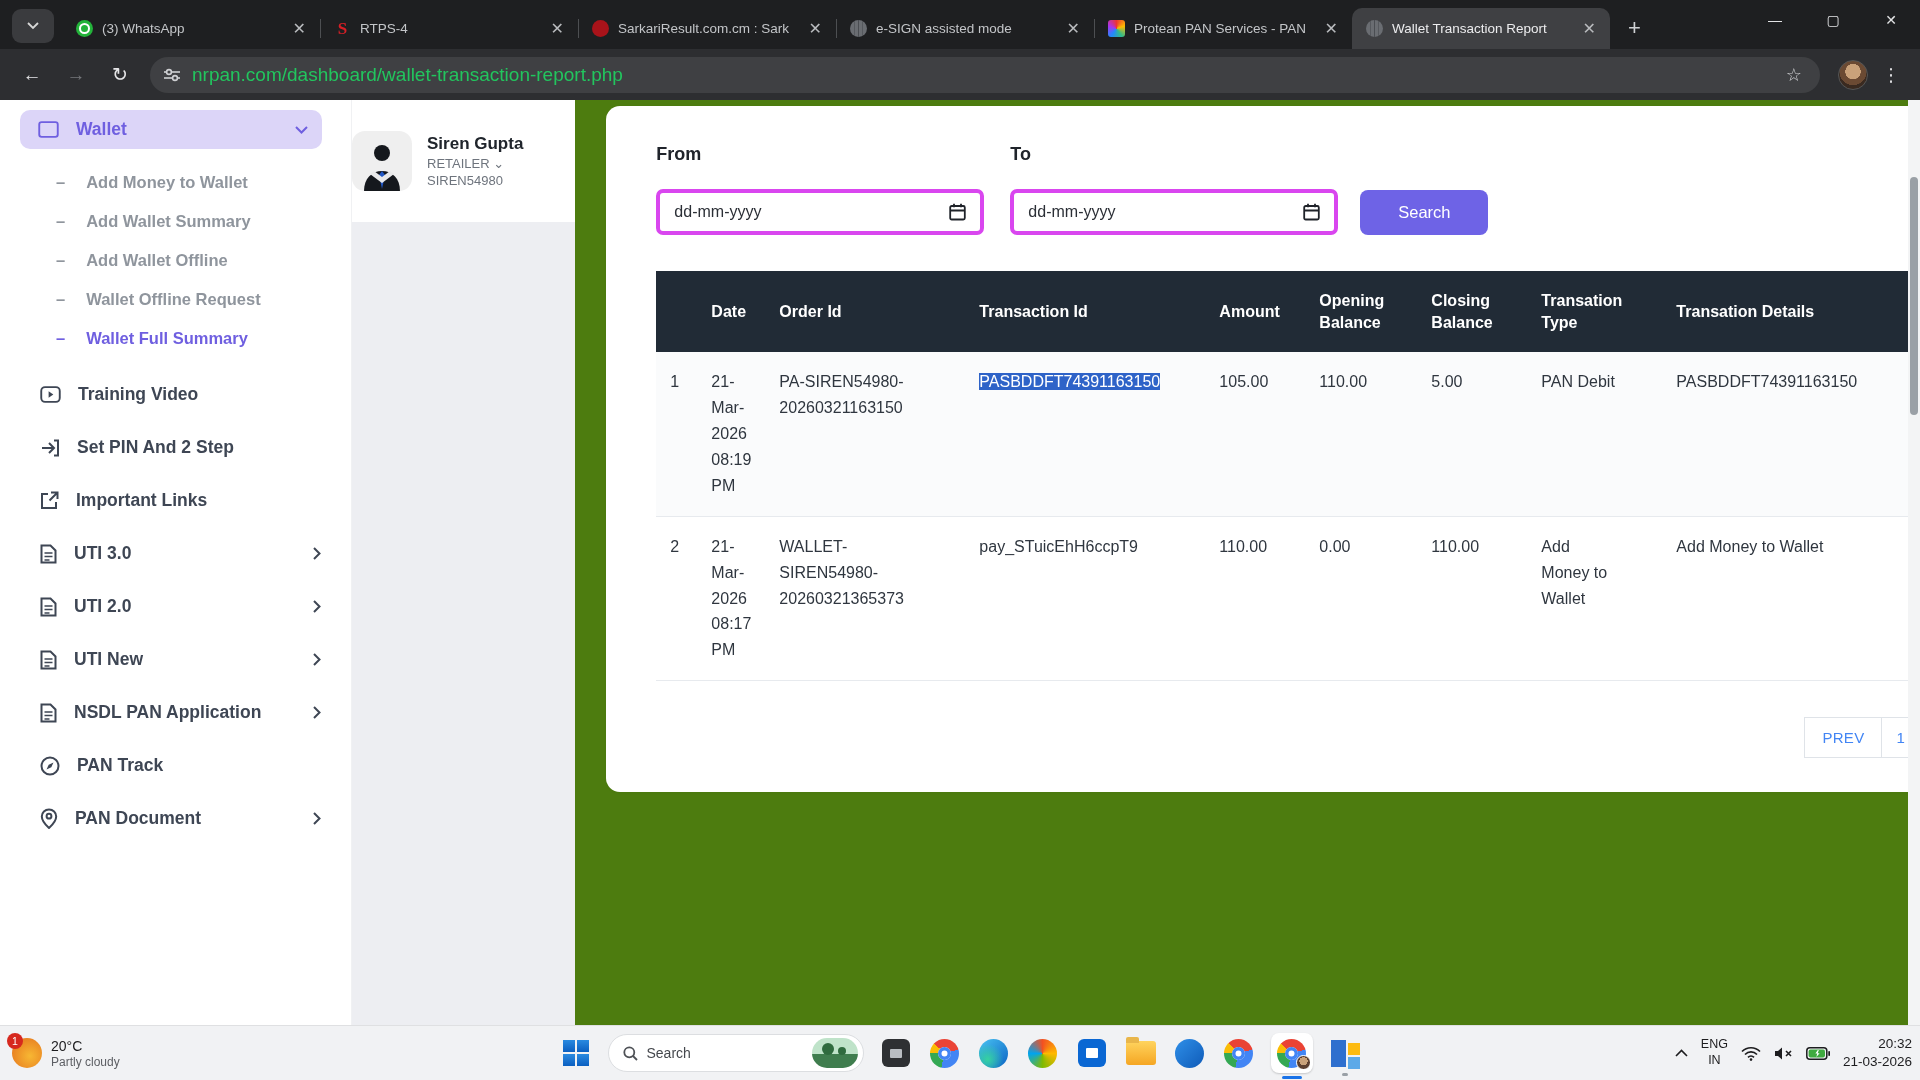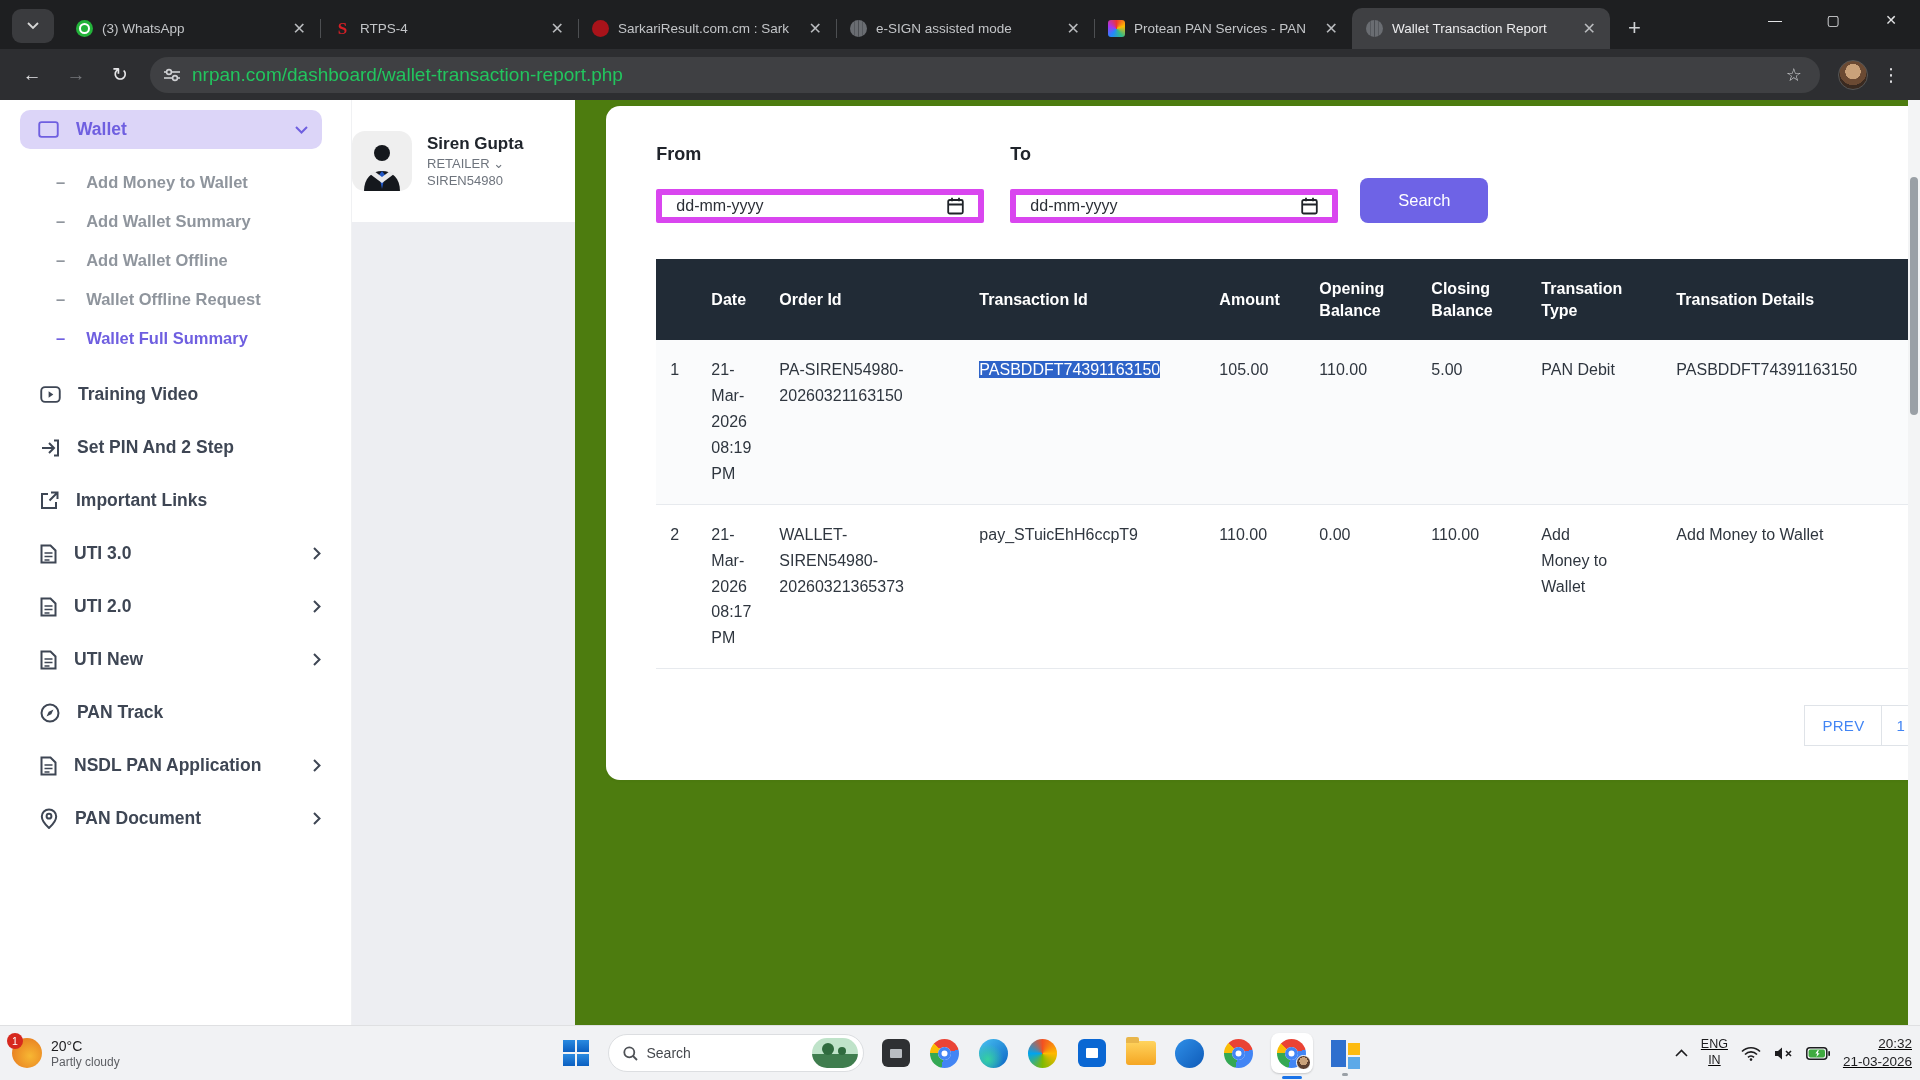--- a/index.html
+++ b/index.html
@@ -55,21 +55,21 @@
   .main-header { height:122px; background:#fff; display:flex; align-items:center; justify-content:flex-end; padding-right:52px; gap:15px; flex-shrink:0; }
   .profile-avatar { width:60px; height:60px; border-radius:13px; background:#efefef; overflow:hidden; display:flex; align-items:flex-end; justify-content:center; }
   .profile-name { font-size:17px; font-weight:800; color:#20252c; }
   .profile-sub { font-size:13px; color:#6e747d; margin-top:2px; }
   .main-body { flex:1; position:relative; background:#4d7c0f; }
   .card { margin:6px 78px 0 31px; background:#fff; border-radius:14px; padding:38px 6px 34px 50px; box-shadow:0 1px 3px rgba(30,35,45,.05); }
 
   .filters { display:flex; align-items:flex-end; }
   .fgroup { display:flex; flex-direction:column; }
   .flabel { font-size:18px; font-weight:700; color:#20242b; margin-bottom:24px; }
-  .dateinput { width:328px; height:34px; border:6px solid #d946ef; border-radius:2px; display:flex; align-items:center; padding:0 14px; font-size:16px; color:#2b2f36; background:#fff; }
+  .dateinput { width:328px; height:46px; border:4px solid #d946ef; border-radius:7px; display:flex; align-items:center; padding:0 14px; font-size:16px; color:#2b2f36; background:#fff; }
   .dateinput .cal { margin-left:auto; color:#1f2329; }
   .fgroup + .fgroup { margin-left:26px; }
   .search-btn { width:128px; height:45px; margin-left:22px; background:#6e63e6; border:none; border-radius:8px; color:#fff; font-size:16.5px; font-family:inherit; }
 
   table.report { border-collapse:collapse; table-layout:fixed; width:1364px; margin-top:36px; }
   .report thead th { background:#212b36; color:#fff; font-size:16px; font-weight:700; text-align:left; padding:19px 18px 19px 0; line-height:1.35; vertical-align:middle; }
   .report thead th.first { padding-left:14px; }
   .report td { font-size:16px; color:#2f363f; vertical-align:top; padding:17px 14px 17px 0; line-height:1.62; word-wrap:break-word; }
   .report td.sn { padding-left:14px; }
   .report tbody tr.odd { background:#fafbfc; }
@@ -117,21 +117,21 @@
   .i-folder::before { content:""; position:absolute; top:-4px; left:0; width:13px; height:6px; border-radius:2px 2px 0 0; background:#e9b64a; }
   .i-blue { width:29px; height:29px; border-radius:50%; background:linear-gradient(135deg,#2f8fe8,#0f5bb8); }
   .chrome-active { width:42px; height:40px; background:#fff; border-radius:8px; box-shadow:0 1px 2px rgba(0,0,0,.18); display:flex; align-items:center; justify-content:center; position:relative; }
   .chrome-active .mini-avatar { position:absolute; right:2px; bottom:3px; width:15px; height:15px; border-radius:50%; background:radial-gradient(circle at 50% 40%, #caa27a 0 40%, #5d4030 41%); border:1.5px solid #fff; }
   .chrome-active .runline { position:absolute; bottom:-6px; left:11px; width:20px; height:3.5px; border-radius:2px; background:#1a73e8; }
   .i-m365 { width:27px; height:27px; display:grid; grid-template-columns:15px 10px; grid-template-rows:15px 10px; grid-gap:2px; }
   .i-m365 .a { background:#2e6fce; grid-column:1; grid-row:1 / span 2; }
   .i-m365 .b { background:#fdbb11; width:12px; height:12px; align-self:end; }
   .i-m365 .c { background:#5ca9e8; width:12px; height:12px; grid-column:2; }
   .run-dot { position:absolute; bottom:-6px; left:50%; transform:translateX(-50%); width:6px; height:3px; border-radius:2px; background:#9aa0a6; }
-  .tray { position:absolute; right:8px; display:flex; align-items:center; gap:13px;text-decoration:underline; }
+  .tray { position:absolute; right:8px; display:flex; align-items:center; gap:13px; }
   .tray-lang { font-size:12.5px; color:#1d1d1f; text-align:center; line-height:1.25; }
   .tray-clock { font-size:13.5px; color:#1d1d1f; text-align:right; line-height:1.35; }
   svg.ic { display:block; }
 </style>
 </head>
 <body>
 
 <div class="tabstrip">
   <div class="tab-search-btn">
     <svg class="ic" width="12" height="8" viewBox="0 0 12 8">
@@ -280,35 +280,35 @@
         <svg class="ic" width="17" height="20" viewBox="0 0 17 20">
           <path d="M1.5 1.5h9l5 5v12h-14z" fill="none" stroke="currentColor" stroke-width="2"></path>
           <path d="M4.5 9h8M4.5 12.5h8M4.5 16h5" stroke="currentColor" stroke-width="1.7"></path>
         </svg>
         <span>UTI New</span>
         <svg class="ic chev" width="8" height="13" viewBox="0 0 8 13">
             <path d="M1 1l5.5 5.5L1 12" stroke="currentColor" stroke-width="2" fill="none"></path>
           </svg>
       </div>
       <div class="nav-item">
-        <svg class="ic" width="20" height="20" viewBox="0 0 20 20">
-          <circle cx="10" cy="10" r="8.5" fill="none" stroke="currentColor" stroke-width="2"></circle>
-          <path d="M13.5 6.5l-2.2 4.8-4.8 2.2 2.2-4.8z" fill="currentColor"></path>
-        </svg>
-        <span>PAN Track</span>
-      </div>
-      <div class="nav-item">
         <svg class="ic" width="17" height="20" viewBox="0 0 17 20">
           <path d="M1.5 1.5h9l5 5v12h-14z" fill="none" stroke="currentColor" stroke-width="2"></path>
           <path d="M4.5 9h8M4.5 12.5h8M4.5 16h5" stroke="currentColor" stroke-width="1.7"></path>
         </svg>
         <span>NSDL PAN Application</span>
         <svg class="ic chev" width="8" height="13" viewBox="0 0 8 13">
             <path d="M1 1l5.5 5.5L1 12" stroke="currentColor" stroke-width="2" fill="none"></path>
           </svg>
+      </div>
+      <div class="nav-item">
+        <svg class="ic" width="20" height="20" viewBox="0 0 20 20">
+          <circle cx="10" cy="10" r="8.5" fill="none" stroke="currentColor" stroke-width="2"></circle>
+          <path d="M13.5 6.5l-2.2 4.8-4.8 2.2 2.2-4.8z" fill="currentColor"></path>
+        </svg>
+        <span>PAN Track</span>
       </div>
       <div class="nav-item">
         <svg class="ic" width="18" height="21" viewBox="0 0 18 21">
           <path d="M9 1.5c-4 0-7.2 3-7.2 7 0 5 7.2 11.5 7.2 11.5s7.2-6.5 7.2-11.5c0-4-3.2-7-7.2-7z" fill="none" stroke="currentColor" stroke-width="2"></path>
           <circle cx="9" cy="8.2" r="2.4" fill="none" stroke="currentColor" stroke-width="2"></circle>
         </svg>
         <span>PAN Document</span>
         <svg class="ic chev" width="8" height="13" viewBox="0 0 8 13">
             <path d="M1 1l5.5 5.5L1 12" stroke="currentColor" stroke-width="2" fill="none"></path>
           </svg>

